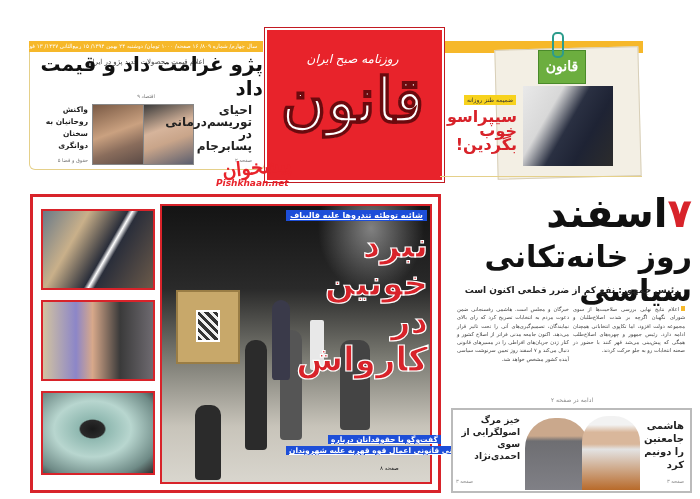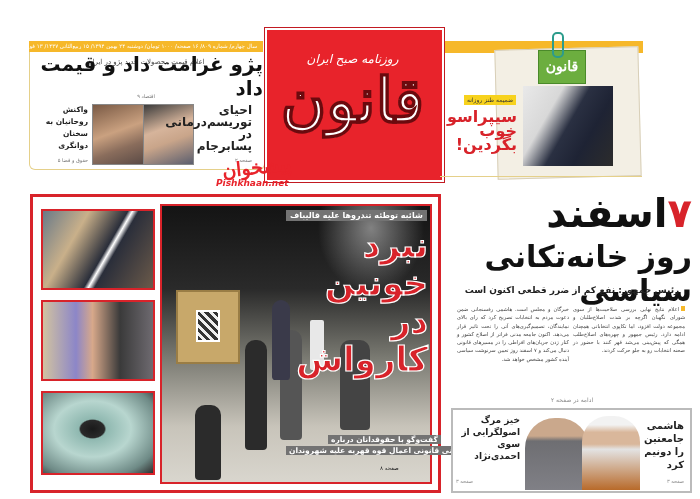--- a/index.html
+++ b/index.html
@@ -54,21 +54,21 @@
       radial-gradient(ellipse at 78% 8%, rgba(255,255,255,0.45) 0%, rgba(255,255,255,0) 18%),
       linear-gradient(180deg,#141414 0%,#2a2a2a 30%,#7a7a72 55%,#c8c4ba 80%,#d9d6ce 100%); }
   .mp-house { left:176px; top:290px; width:60px; height:70px; background:#c8a86a; border:2px solid #9a7d45; }
   .mp-window { left:196px; top:310px; width:20px; height:28px; background:repeating-linear-gradient(45deg,#333 0 3px,#eee 3px 6px); border:2px solid #fff; }
   .mp-figure { background:#2b2b2b; border-radius:10px 10px 4px 4px; }
   .thumb { left:41px; width:110px; border:2px solid #d8232a; }
   .thumb1 { top:209px; height:77px; background:linear-gradient(120deg,#6a7a88 0%,#c9b08a 30%,#2a2e3a 55%,#ffffff 58%,#2a2e3a 62%,#6b5a4a 100%); }
   .thumb2 { top:300px; height:77px; background:linear-gradient(90deg,#d2c3a0 0%,#8c86c8 30%,#d7a88a 45%,#3a3a3a 70%,#6e6a70 100%); }
   .thumb3 { top:391px; height:80px; background:radial-gradient(ellipse at 45% 45%, #1a1a1a 0%, #2a2a2a 14%, #8fb8b0 16%, #b8d6cf 45%, #6e8a86 80%, #2e2e2e 100%); }
 
-  .redtag { background:#737373; color:#fff; }
+  .redtag { background:#1d4ed8; color:#fff;text-decoration:underline; }
   .tag1 { left:286px; top:210px; padding:1px 4px; font-size:8px; font-weight:bold; }
   .big-red { left:258px; top:226px; width:170px; text-align:right; font-size:34px; line-height:38px; font-weight:bold; color:#d8232a; -webkit-text-stroke:1.2px #fff; }
   .sub1 { left:328px; top:435px; padding:0 3px; font-size:7.5px; font-weight:bold; }
   .sub2 { left:286px; top:446px; padding:0 3px; font-size:7.5px; font-weight:bold; }
   .credit { left:380px; top:465px; font-size:5.5px; color:#222; }
 
   
   .h7 { left:452px; top:191px; width:240px; text-align:right; font-size:40px; font-weight:900; color:#111; line-height:44px; }
   .h7 .num { color:#d8232a; }
   .h-sub { left:452px; top:240px; width:240px; text-align:right; font-size:30px; font-weight:900; color:#111; line-height:34px; }

